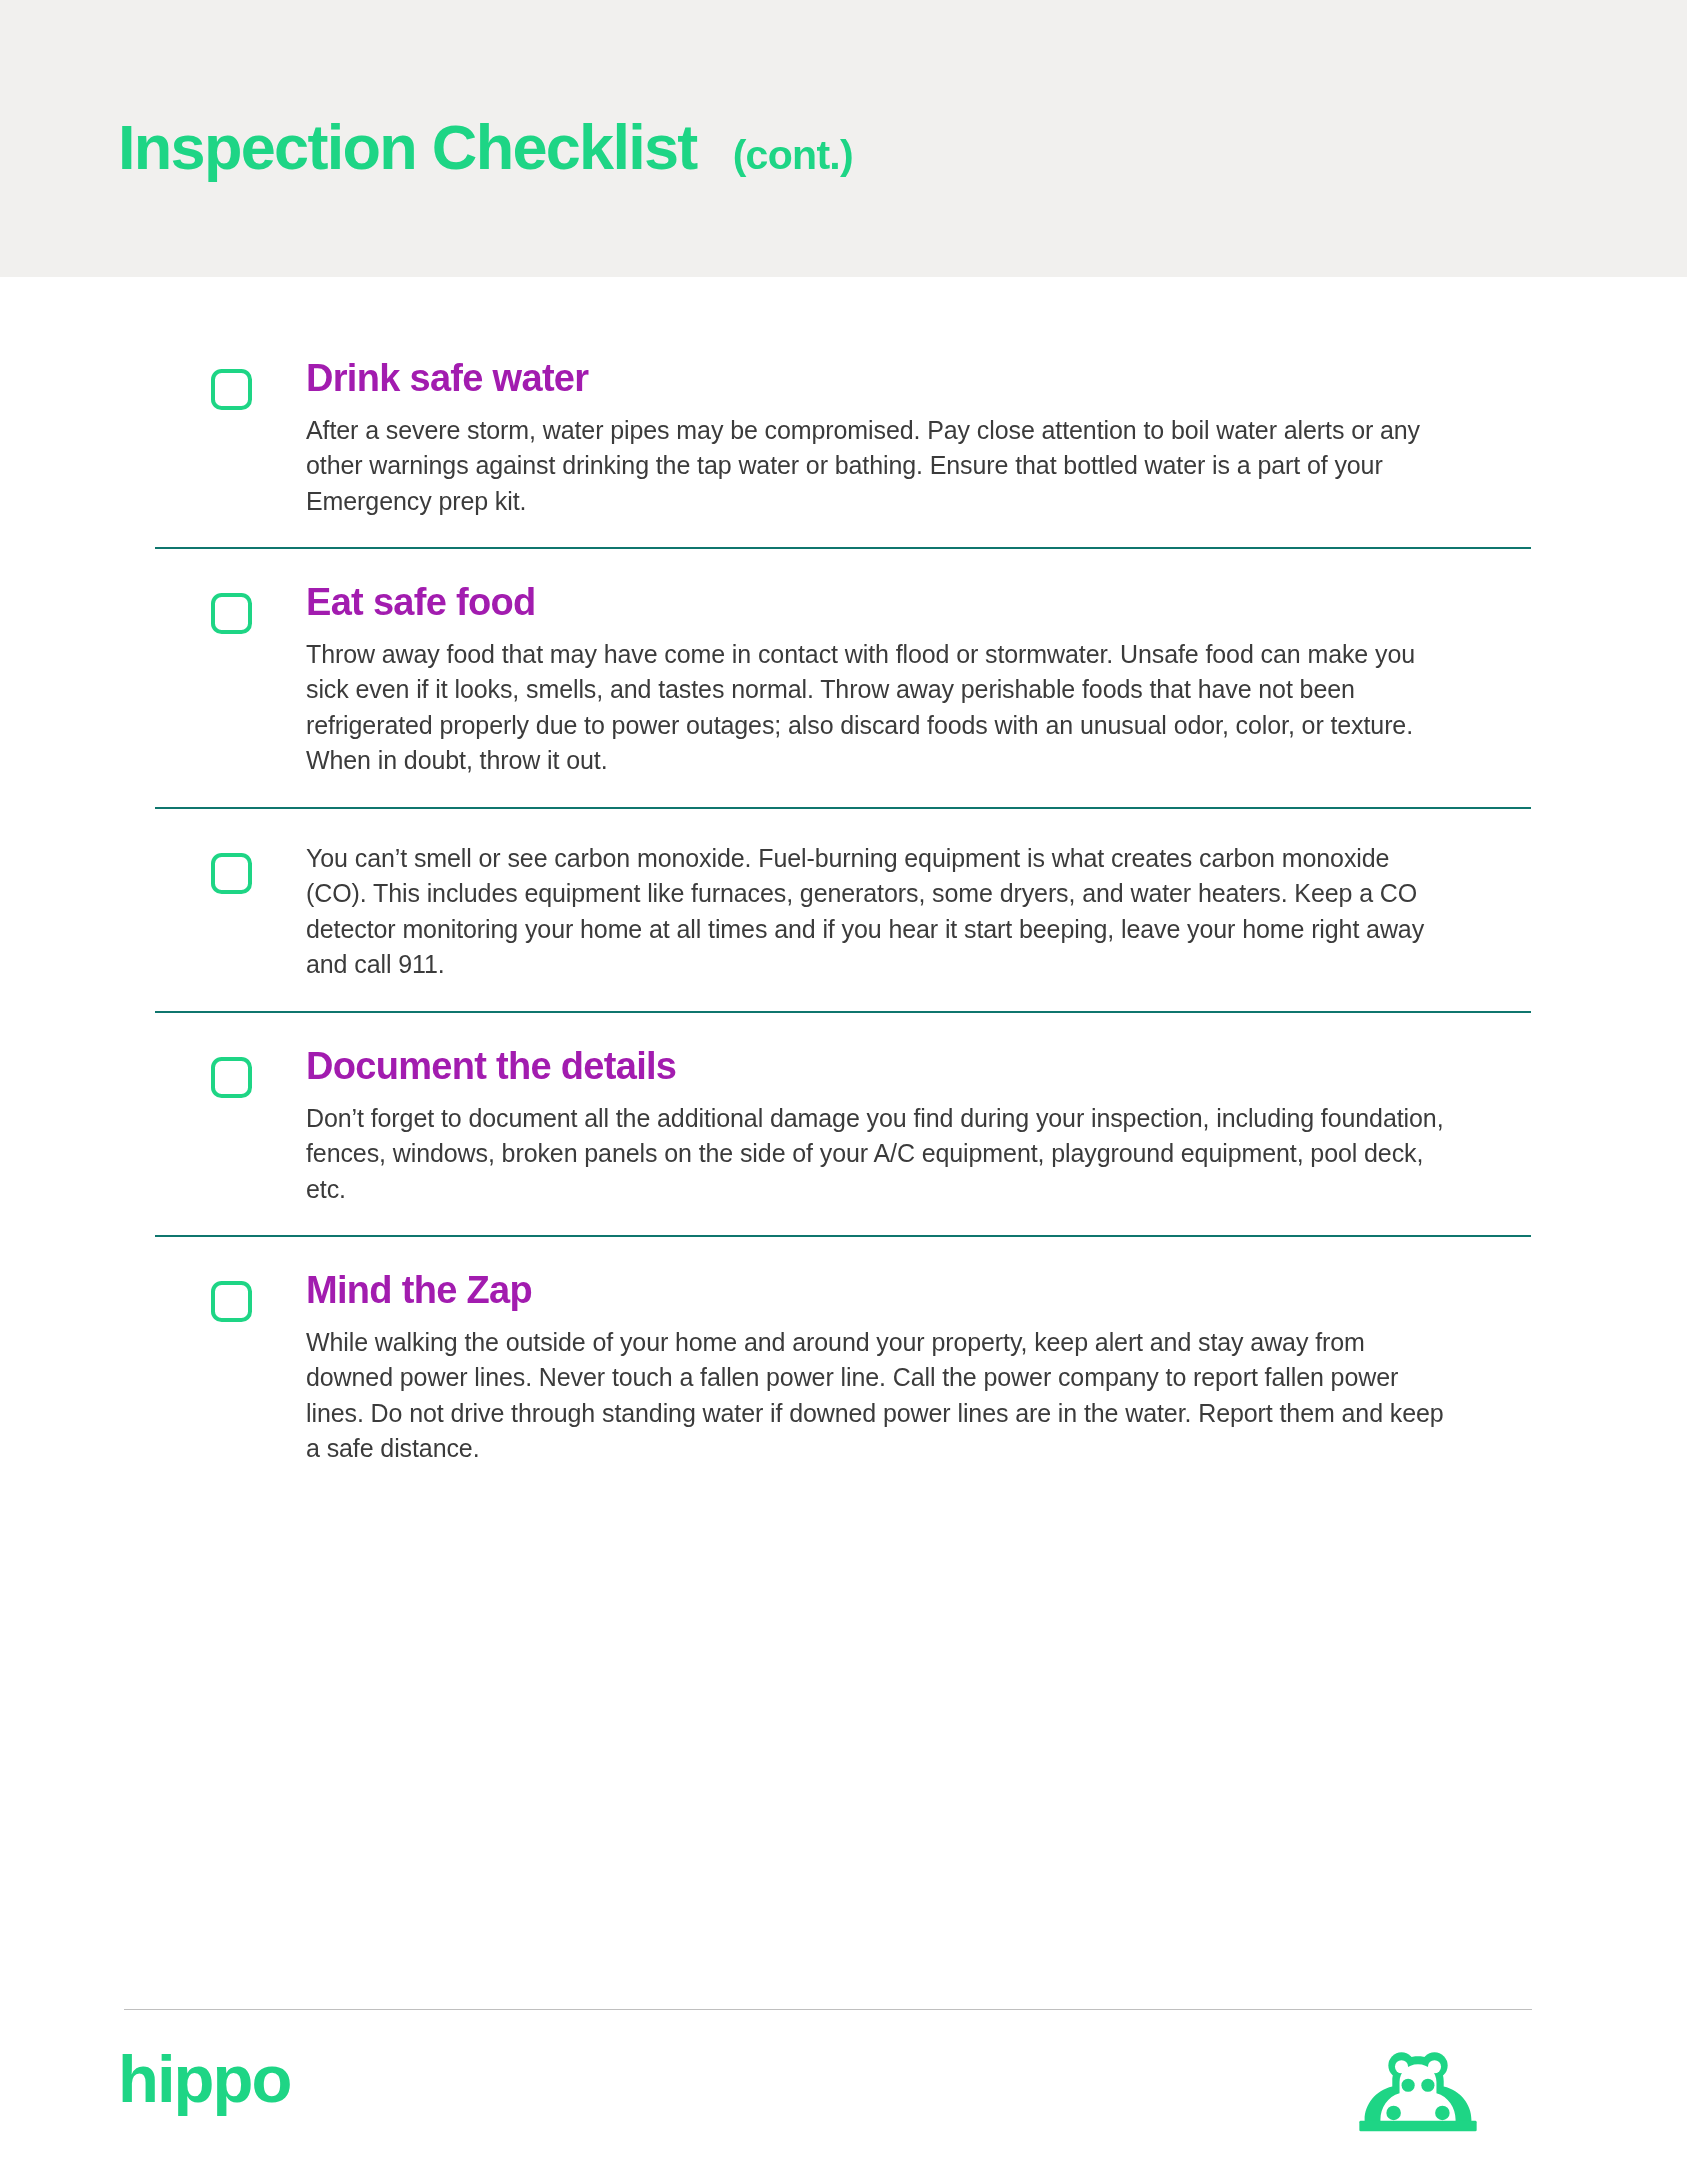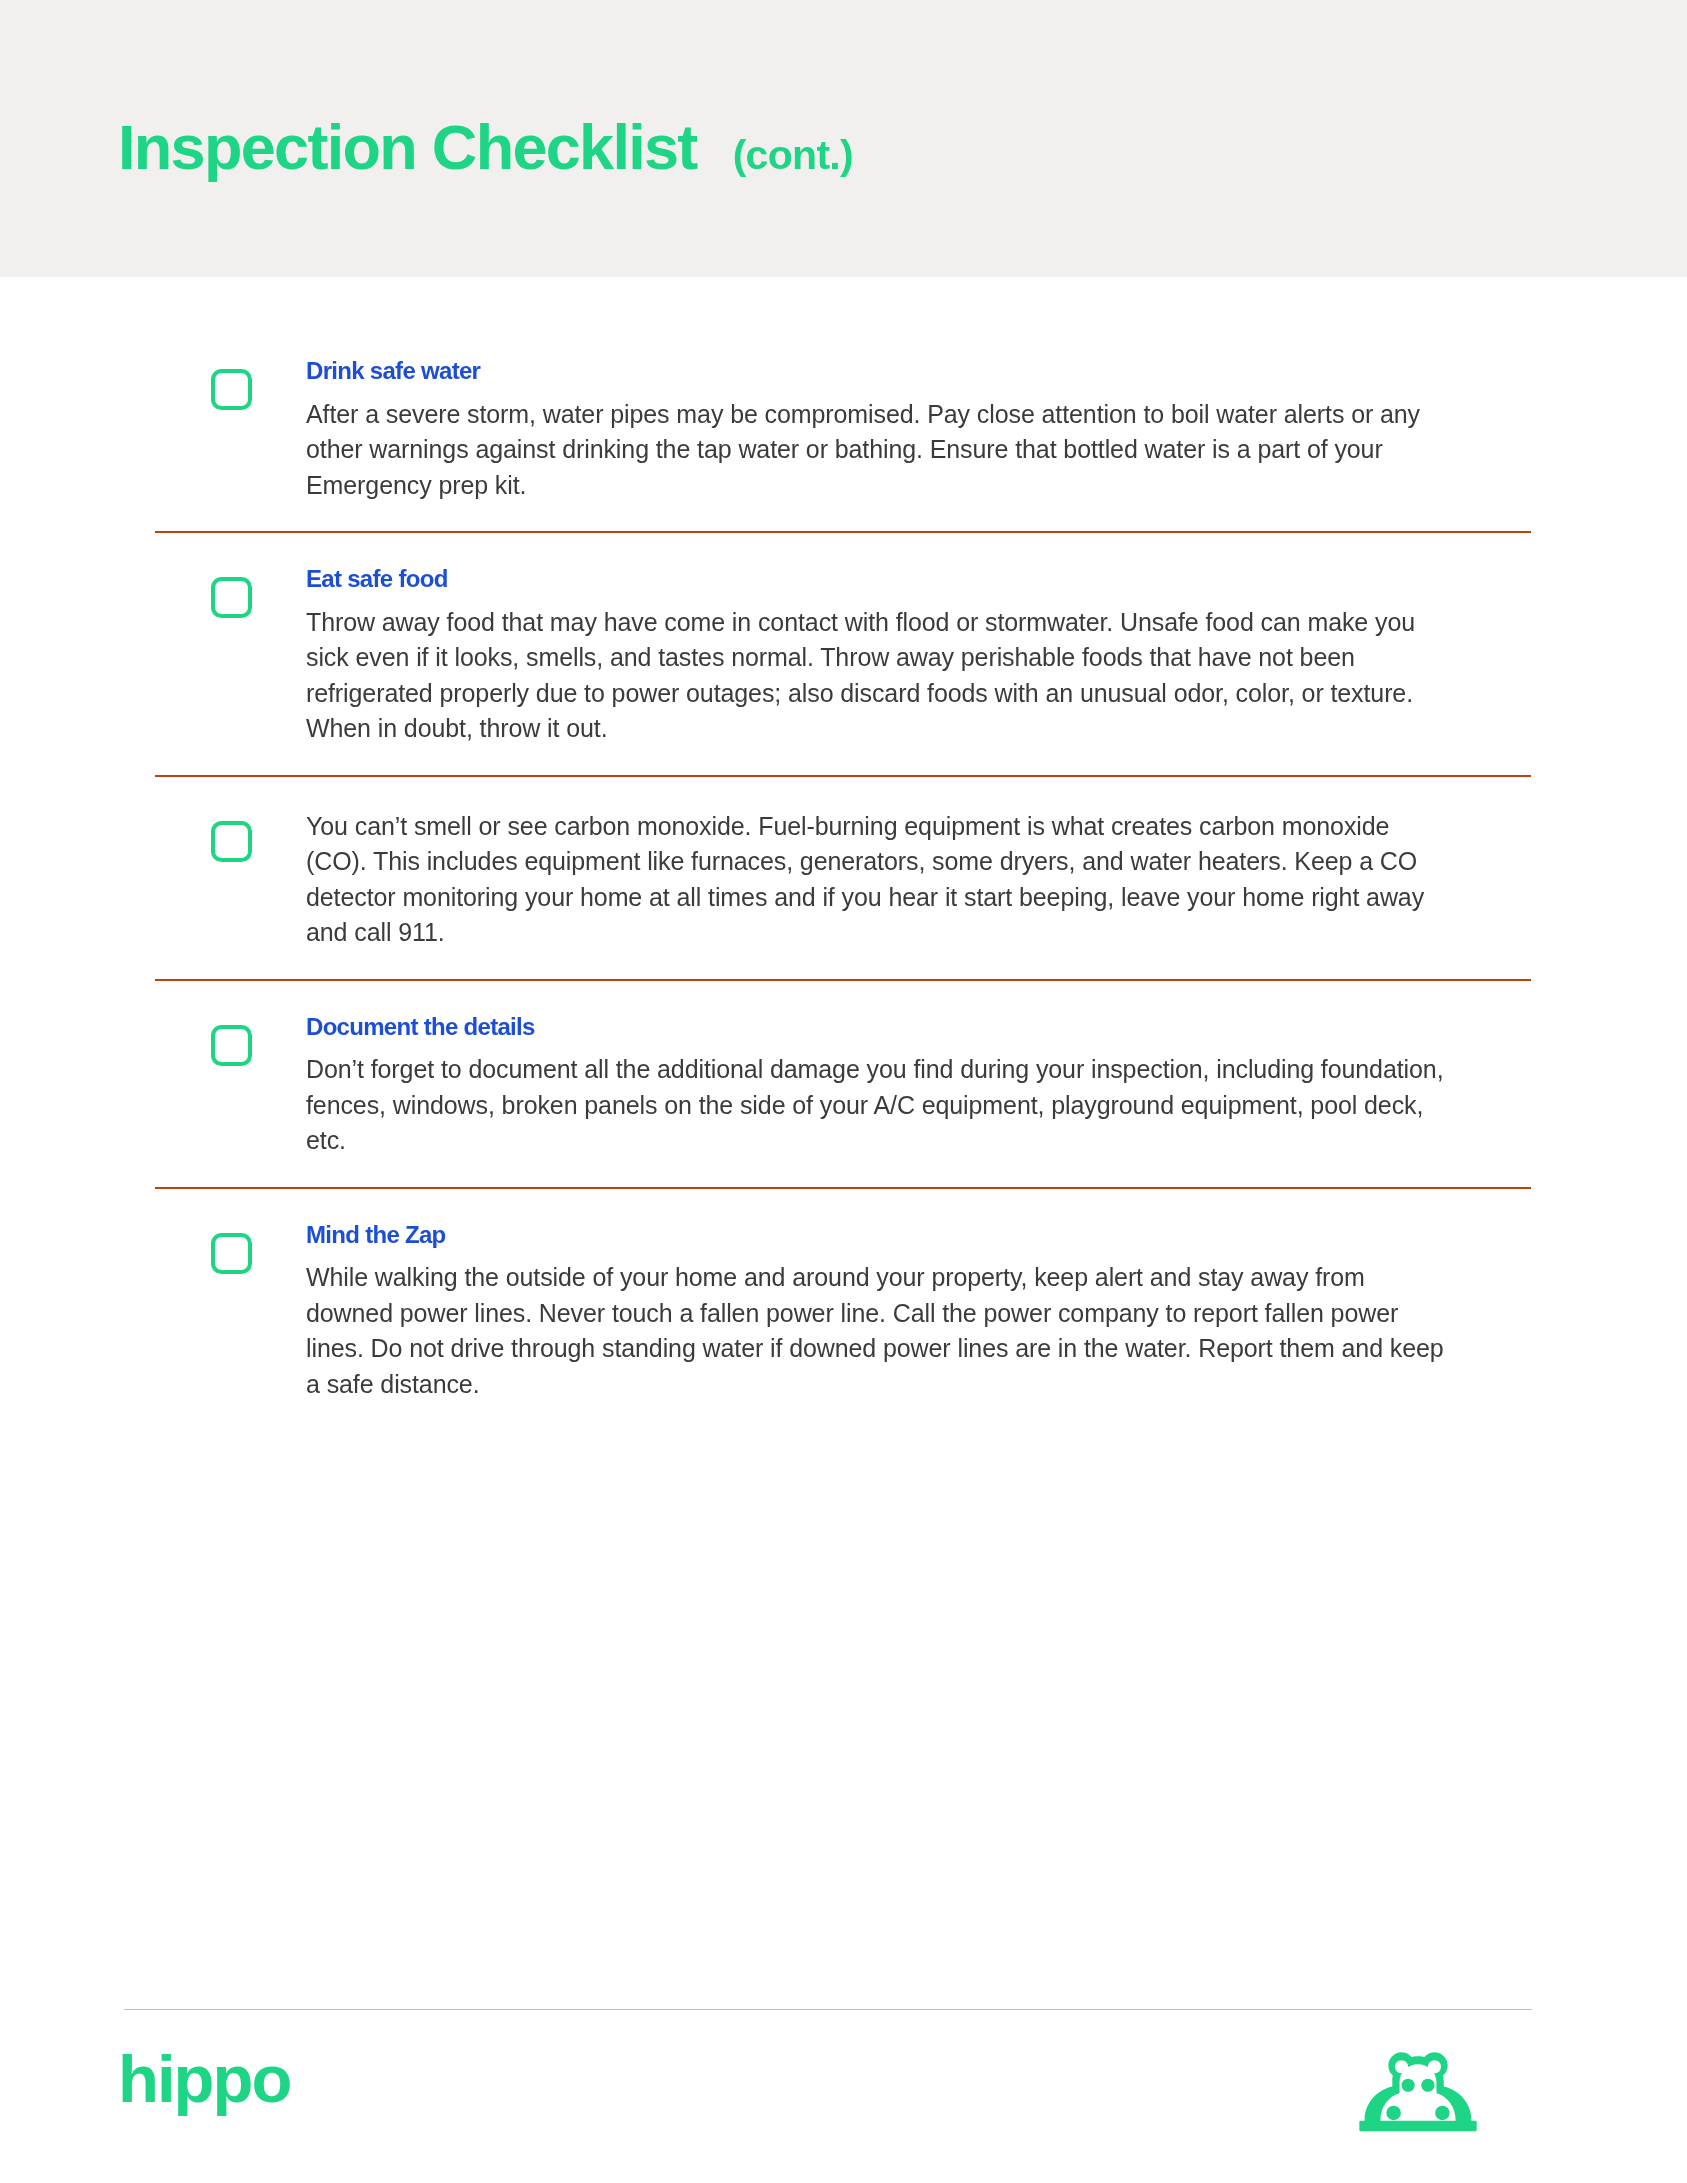--- a/index.html
+++ b/index.html
@@ -56,41 +56,41 @@
     top: 357px;
     width: 1376px;
   }
   .check-item {
     display: flex;
     align-items: flex-start;
     padding-bottom: 28px;
   }
   .check-item + .check-item {
     padding-top: 32px;
-    border-top: 2px solid #c2410c;
+    border-top: 2px solid #0f766e;
   }
   .checkbox {
     flex: 0 0 auto;
     width: 41px;
     height: 41px;
     margin-top: 12px;
     margin-left: 56px;
     border: 4.6px solid #1ED585;
     border-radius: 10.6px;
     box-sizing: border-box;
     background: #ffffff;
   }
   .item-body {
     margin-left: 54px;
     flex: 1 1 auto;
     max-width: 1138px;
   }
   .item-title {
-    color: #1d4ed8;
-    font-size: 24px;
+    color: #a21caf;
+    font-size: 38px;
     font-weight: 700;
     letter-spacing: -0.7px;
     line-height: 1.15;
     margin: 0 0 12px 0;
   }
   .item-text {
     color: #3B3B3B;
     font-size: 25px;
     font-weight: 400;
     line-height: 1.42;

